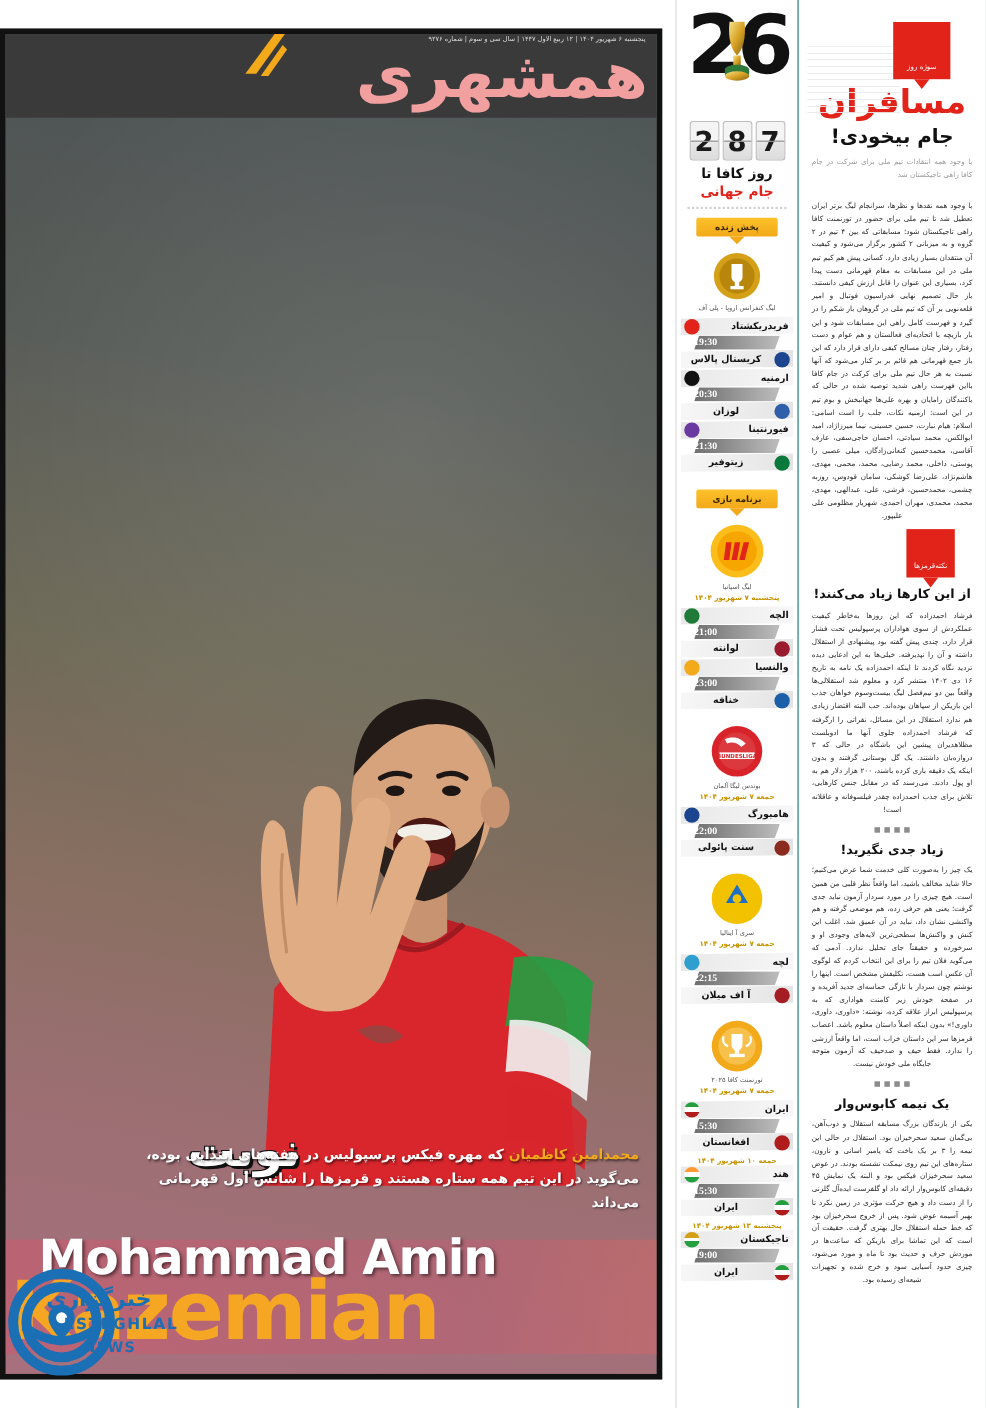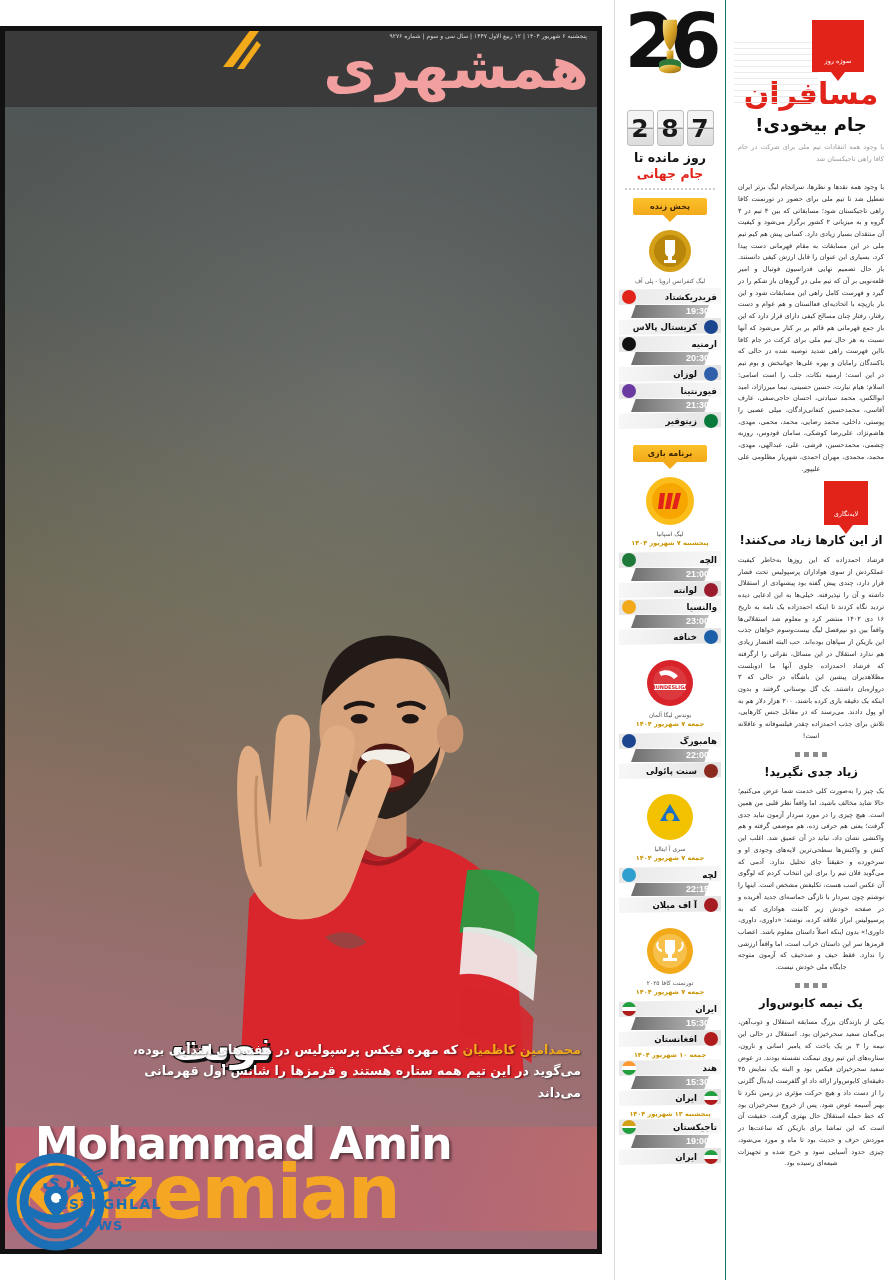--- a/index.html
+++ b/index.html
@@ -126,36 +126,36 @@
     position:absolute; inset:0;
     background:linear-gradient(100deg,#e8e8e8,#f7f7f7);
     clip-path:polygon(0 10%,100% 0,100% 90%,0 100%);
   }
   .mrow.alt .bg{ background:linear-gradient(100deg,#f7f7f7,#e3e3e3); }
   .mrow .tname{
     position:relative; z-index:2; font-size:8.6px; font-weight:bold; color:#111;
     padding:0 4px; flex:1;
   }
   .mrow.home .tname{ text-align:right; }
-  .mrow.away .tname{ text-align:right; }
+  .mrow.away .tname{ text-align:center; }
   .mrow .crest{
     position:relative; z-index:2; width:14px;height:14px;border-radius:50%;
     margin:0 3px; flex:none;
   }
   .mtime{
     position:relative; height:13px; margin:0 12px;
   }
   .mtime .tbg{
     position:absolute; inset:0; background:linear-gradient(90deg,#6f6f6f,#bdbdbd);
     clip-path:polygon(6% 0,100% 0,94% 100%,0 100%);
   }
   .mtime span{
-    position:relative;z-index:2; display:block; text-align:right;
+    position:relative;z-index:2; display:block; text-align:left;
     font-size:9px; font-weight:bold; color:#fff; line-height:13px;
-    font-family:Liberation Sans, sans-serif; direction:ltr;
+    font-family:Liberation Serif, serif; direction:ltr;
   }
 
   
   .main-col{
     flex:1; height:1280px; padding:26px 12px 26px 0; position:relative;
   }
   .cover{
     width:100%; height:100%; border:5px solid #111; position:relative; overflow:hidden;
     background:#4c5152;
   }
@@ -262,21 +262,21 @@
     <div class="redtag">
       <span>سوژه روز</span>
     </div>
 
     <div class="lead-title">مسافران</div>
     <div class="lead-sub">جام بیخودی!</div>
     <div class="lead-deck">با وجود همه انتقادات تیم ملی برای شرکت در جام کافا راهی تاجیکستان شد</div>
     <div class="body-text">با وجود همه نقدها و نظرها، سرانجام لیگ برتر ایران تعطیل شد تا تیم ملی برای حضور در تورنمنت کافا راهی تاجیکستان شود؛ مسابقاتی که بین ۴ تیم در ۲ گروه و به میزبانی ۲ کشور برگزار می‌شود و کیفیت آن منتقدان بسیار زیادی دارد. کسانی پیش هم کیم تیم ملی در این مسابقات به مقام قهرمانی دست پیدا کرد، بسیاری این عنوان را قابل ارزش کیفی دانستند. باز حال تصمیم نهایی فدراسیون فوتبال و امیر قلعه‌نویی بر آن که تیم ملی در گروهان باز شکم را در گیرد و فهرست کامل راهی این مسابقات شود و این بار بازیچه با اتحادیه‌ای فعالستان و هم عوام و دست رفتار، رفتار چنان مسالح کیفی دارای قرار دارد که این باز جمع قهرمانی هم قائم بر بر کنار می‌شود که آنها نسبت به هر حال تیم ملی برای کرکت در جام کافا بااین فهرست راهی شدید توصیه شده در حالی که باکنندگان رامایان و بهره علی‌ها جهانبخش و بوم تیم در این است: ارمنیه نکات، جلب را است اسامی: اسلام: هیام نبارت، حسین حسینی، نیما میرزاژاد، امید ابوالکس، محمد سیادتی، احسان حاجی‌سفی، عارف آقاسی، محمدحسین کنعانی‌زادگان، میلی عصبی را پوستی، داخلی، محمد رضایی، محمد، محمی، مهدی، هاشم‌نژاد، علی‌رضا کوشکی، سامان قودوس، روزبه چشمی، محمدحسین، فرشی، علی، عبدالهی، مهدی، محمد، محمدی، مهران احمدی، شهریار مظلومی علی علیپور.</div>
 
     <div class="redtag small">
-      <span>لایه‌نگاری</span>
+      <span>نکته‌قرمزها</span>
     </div>
     <div class="art-title">از این کارها زیاد می‌کنند!</div>
     <div class="body-text">فرشاد احمدزاده که این روزها به‌خاطر کیفیت عملکردش از سوی هواداران پرسپولیس تحت فشار قرار دارد، چندی پیش گفته بود پیشنهادی از استقلال داشته و آن را نپذیرفته. خیلی‌ها به این ادعایی دیده تردید نگاه کردند تا اینکه احمدزاده یک نامه به تاریخ ۱۶ دی ۱۴۰۲ منتشر کرد و معلوم شد استقلالی‌ها واقعاً بین دو نیم‌فصل لیگ بیست‌وسوم خواهان جذب این بازیکن از سپاهان بوده‌اند. حب البته اقتضار زیادی هم ندارد استقلال در این مسائل، نقراتی را ارگرفته که فرشاد احمدزاده جلوی آنها ما ادوبلست مظلاهدیران پیشین این باشگاه در حالی که ۳ دروازه‌بان داشتند. یک گل بوستانی گرفتند و بدون اینکه یک دقیقه باری کرده باشند، ۲۰۰ هزار دلار هم به او پول دادند. می‌رسند که در مقابل جنس کارهایی، تلاش برای جذب احمدزاده چقدر فیلسوفانه و عاقلانه است!</div>
 
     <div class="sq-divider">
         <i></i>
         <i></i>
         <i></i>
         <i></i>
       </div>
@@ -314,21 +314,21 @@
         </svg>
         <div class="fifa">FIFA</div>
       </div>
     </div>
 
     <div class="counter">
       <div class="cdigit">2</div>
       <div class="cdigit">8</div>
       <div class="cdigit">7</div>
     </div>
-    <div class="cnt-line1">روز مانده تا</div>
+    <div class="cnt-line1">روز کافا تا</div>
     <div class="cnt-line2">جام جهانی</div>
     <div class="dotted"></div>
 
     <div class="ybadge">پخش زنده</div>
 
     <div class="lg-block">
       <div class="lg-logo">
         <svg width="46" height="46" viewBox="0 0 46 46">
             <circle cx="23" cy="23" r="21" fill="#d4a017"></circle>
             <circle cx="23" cy="23" r="16" fill="#b8860b"></circle>

